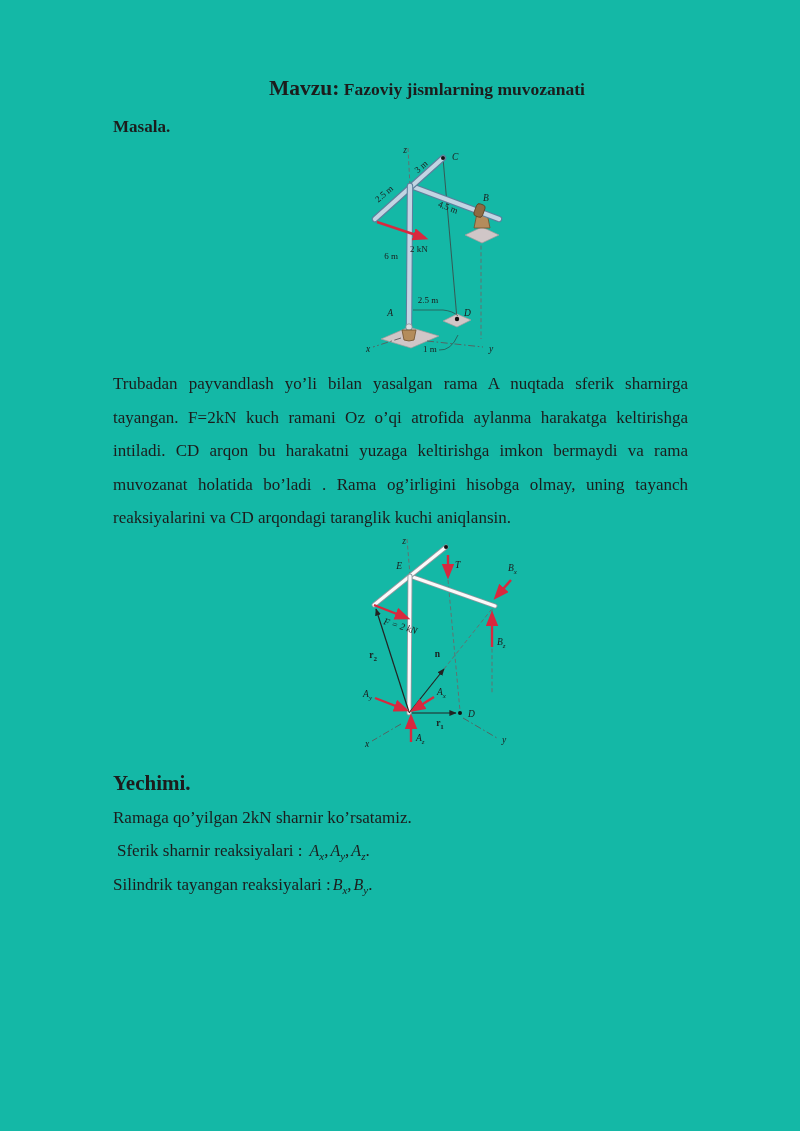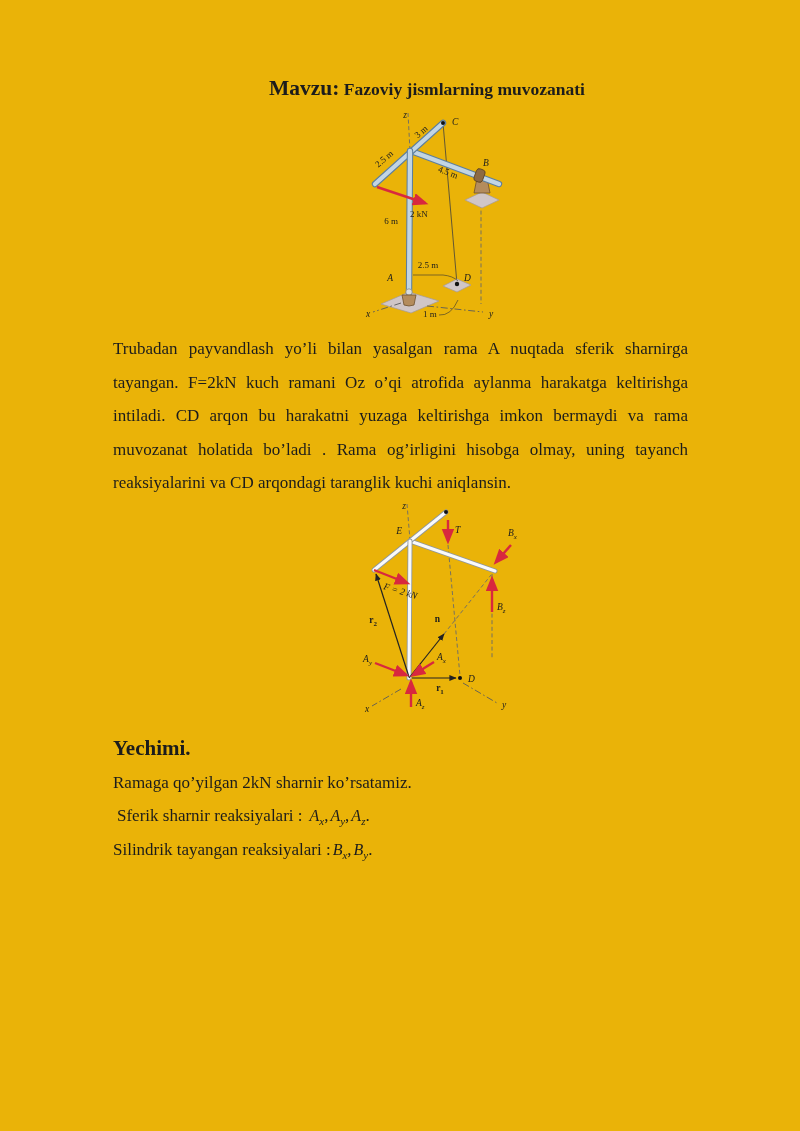--- a/index.html
+++ b/index.html
@@ -1,16 +1,16 @@
 <!DOCTYPE html>
 <html><head>
 <meta charset="utf-8">
 <style>
   html,body{margin:0;padding:0;background:#ffffff;}
-  .page{width:800px;height:1131px;background:#eab308;overflow:hidden;
+  .page{width:800px;height:1131px;background:#14b8a6;overflow:hidden;
         font-family:"Liberation Serif",serif;color:#1c1c1c;position:relative;}
   p{margin:0;}
   .tx{margin-left:113px;margin-right:112px;}
   .title{padding-top:74px;padding-left:54px;text-align:center;font-weight:700;line-height:28px;}
   .title .big{font-size:21.5px;}
   .title .small{font-size:17.5px;}
   .masala{margin-top:11px;font-weight:700;font-size:17px;line-height:24px;}
   .body{font-size:17px;line-height:33.6px;}
   .just{text-align:justify;}
   .indent{text-indent:95px;}
@@ -44,20 +44,21 @@
 </style>
 </head>
 <body>
 
 <div class="page">
 
   <p class="title">
     <span class="big">Mavzu:</span><span class="small"> Fazoviy jismlarning muvozanati</span>
   </p>
 
+  <p class="masala tx">Masala.</p>
 
   <div class="figwrap">
     <svg id="fig1" width="190" height="218" viewBox="0 0 190 218">
       <defs>
         <marker id="ar1" markerWidth="7" markerHeight="7" refX="5" refY="2.6" orient="auto">
           <path d="M0,0 L6.5,2.6 L0,5.2 Z" fill="#d8283e"></path>
         </marker>
         <marker id="ab1" markerWidth="8" markerHeight="8" refX="5.5" refY="2.5" orient="auto">
           <path d="M0,0 L6,2.5 L0,5 Z" fill="#222"></path>
         </marker>

